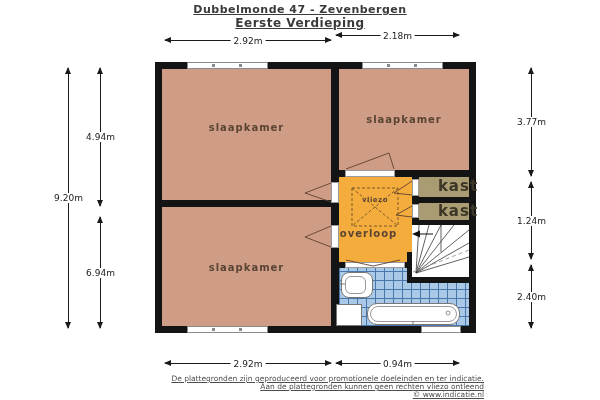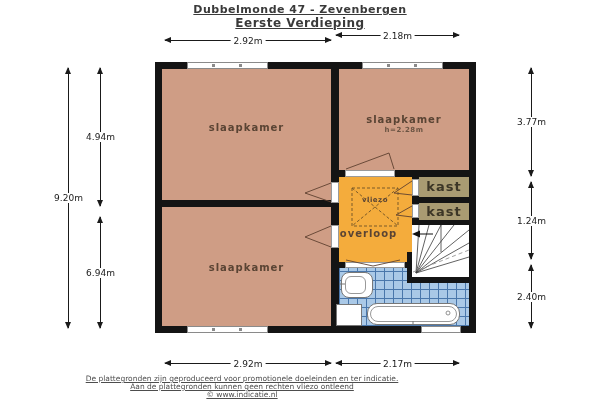--- a/index.html
+++ b/index.html
@@ -38,25 +38,25 @@
   .win i.t1{left:30%;}
   .win i.t2{left:65%;}
   .fixture{position:absolute;background:#fff;border:1px solid #777;box-sizing:border-box;}
   .tub{border-radius:10px;}
   .tub .rim{position:absolute;left:2px;top:2px;right:2px;bottom:2px;border:1px solid #999;border-radius:8px;}
   .sink{border-radius:8px;}
   .sink .basin{position:absolute;left:3px;top:3px;right:6px;bottom:3px;border:1px solid #999;border-radius:6px;}
   .lbl{position:absolute;text-align:center;font-weight:bold;color:var(--c-room-label);
        font-size:10px;letter-spacing:1px;line-height:11px;}
   .lbl.small{font-size:7px;letter-spacing:.5px;line-height:8px;}
-  .lbl.kast{font-size:13px;color:#3c3627;letter-spacing:1px;}
+  .lbl.kast{font-size:15px;color:#3c3627;letter-spacing:1px;padding-left:14px;}
   .note{position:absolute;text-align:center;font-size:7px;color:#6b5443;font-weight:bold;letter-spacing:.5px;}
   svg.overlay{position:absolute;left:0;top:0;pointer-events:none;}
   
-  .footer{left:0;width:484px;text-align:center;font-size:7.5px;color:#4d4d4d;line-height:8px;}
+  .footer{left:0;width:484px;text-align:right;font-size:7.5px;color:#4d4d4d;line-height:8px;}
 </style>
 </head>
 <body>
 
 <div class="abs title1">Dubbelmonde 47 - Zevenbergen</div>
 <div class="abs title2">Eerste Verdieping</div>
 
 <div class="abs dim-h" style="left:165px;top:40px;width:166px">
   <span class="ah ah-l"></span>
   <span class="ah ah-r"></span>
@@ -69,21 +69,21 @@
 </div>
 
 <div class="abs dim-h" style="left:165px;top:363px;width:166px">
   <span class="ah ah-l"></span>
   <span class="ah ah-r"></span>
   <span class="dlabel">2.92m</span>
 </div>
 <div class="abs dim-h" style="left:336px;top:363px;width:123px">
   <span class="ah ah-l"></span>
   <span class="ah ah-r"></span>
-  <span class="dlabel">2.17m</span>
+  <span class="dlabel">0.94m</span>
 </div>
 
 <div class="abs dim-v" style="left:68px;top:68px;height:260px">
   <span class="ah ah-u"></span>
   <span class="ah ah-d"></span>
   <span class="dlabel">9.20m</span>
 </div>
 <div class="abs dim-v" style="left:100px;top:68px;height:138px">
   <span class="ah ah-u"></span>
   <span class="ah ah-d"></span>
@@ -186,21 +186,20 @@
     <g stroke="#777" stroke-width="1">
       <line x1="184" y1="222" x2="190" y2="222"></line>
     </g>
     <circle cx="293" cy="251" r="2" fill="#fff" stroke="#777" stroke-width="0.8"></circle>
     <line x1="258" y1="259" x2="258" y2="263" stroke="#777" stroke-width="1"></line>
   </svg>
 
   <div class="lbl" style="left:7px;top:60px;width:169px">slaapkamer</div>
   <div class="lbl" style="left:7px;top:200px;width:169px">slaapkamer</div>
   <div class="lbl" style="left:184px;top:52px;width:130px">slaapkamer</div>
-  <div class="note" style="left:184px;top:64px;width:130px">h=2.28m</div>
   <div class="lbl" style="left:184px;top:166px;width:59px">overloop</div>
   <div class="lbl small" style="left:197px;top:134px;width:46px">vliezo</div>
   <div class="lbl kast" style="left:264px;top:119px;width:50px">kast</div>
   <div class="lbl kast" style="left:264px;top:144px;width:50px">kast</div>
 </div>
 
 <div class="abs footer" style="top:375px">De plattegronden zijn geproduceerd voor promotionele doeleinden en ter indicatie.</div>
 <div class="abs footer" style="top:383px">Aan de plattegronden kunnen geen rechten vliezo ontleend</div>
 <div class="abs footer" style="top:391px">© www.indicatie.nl</div>
 

